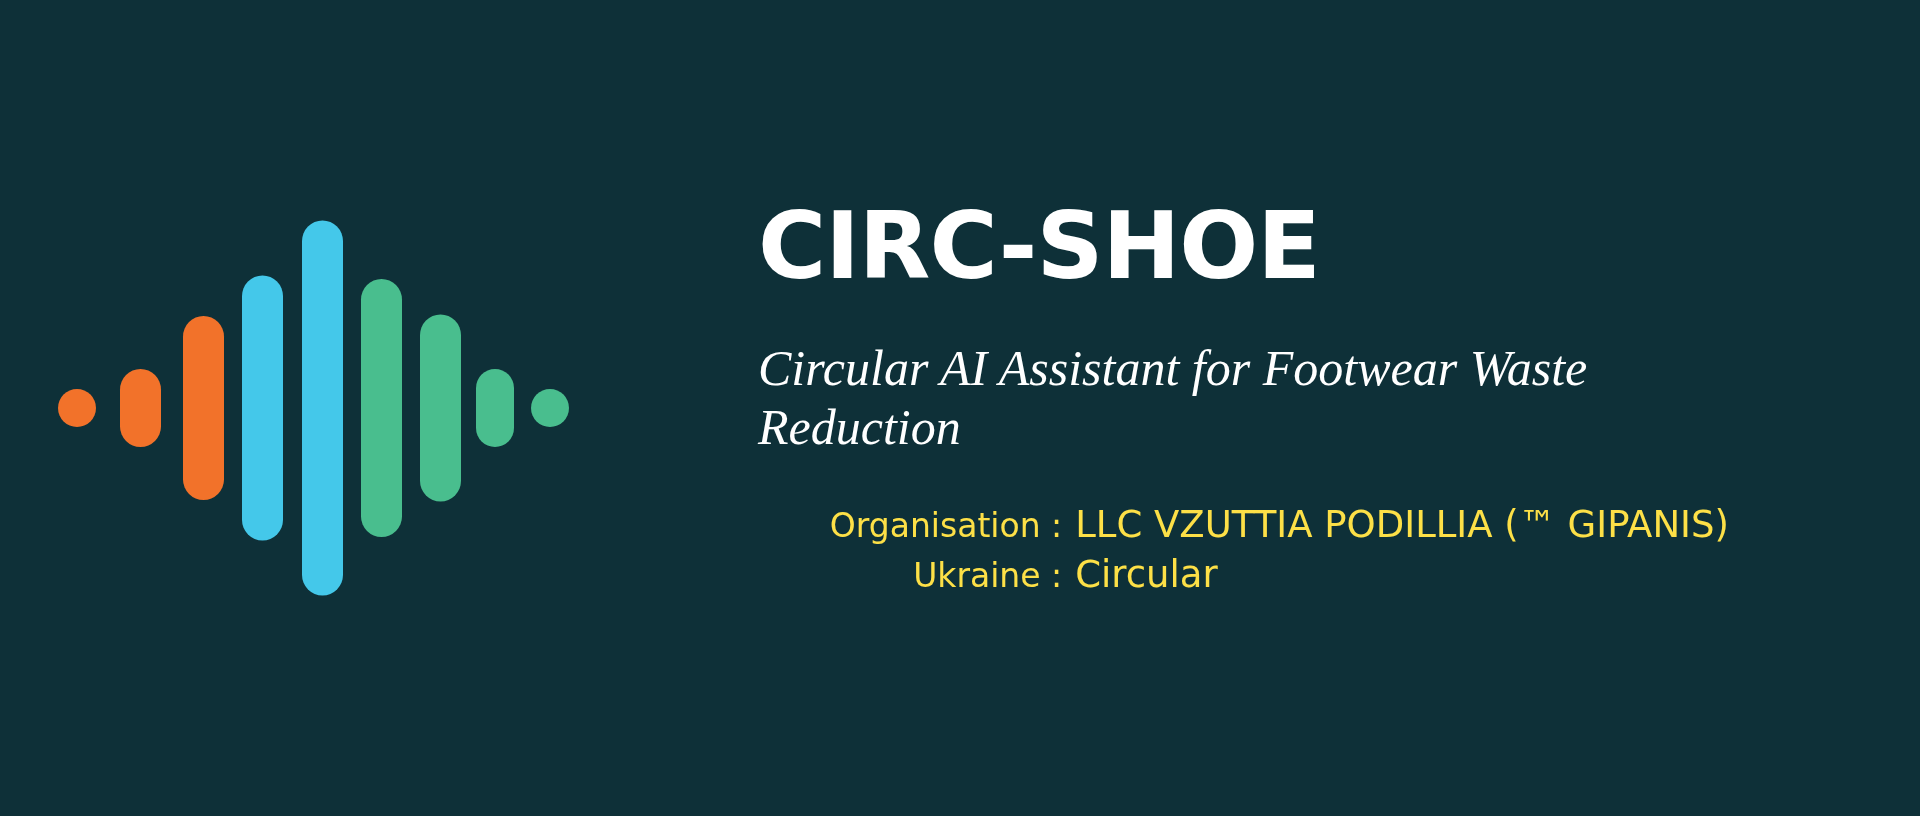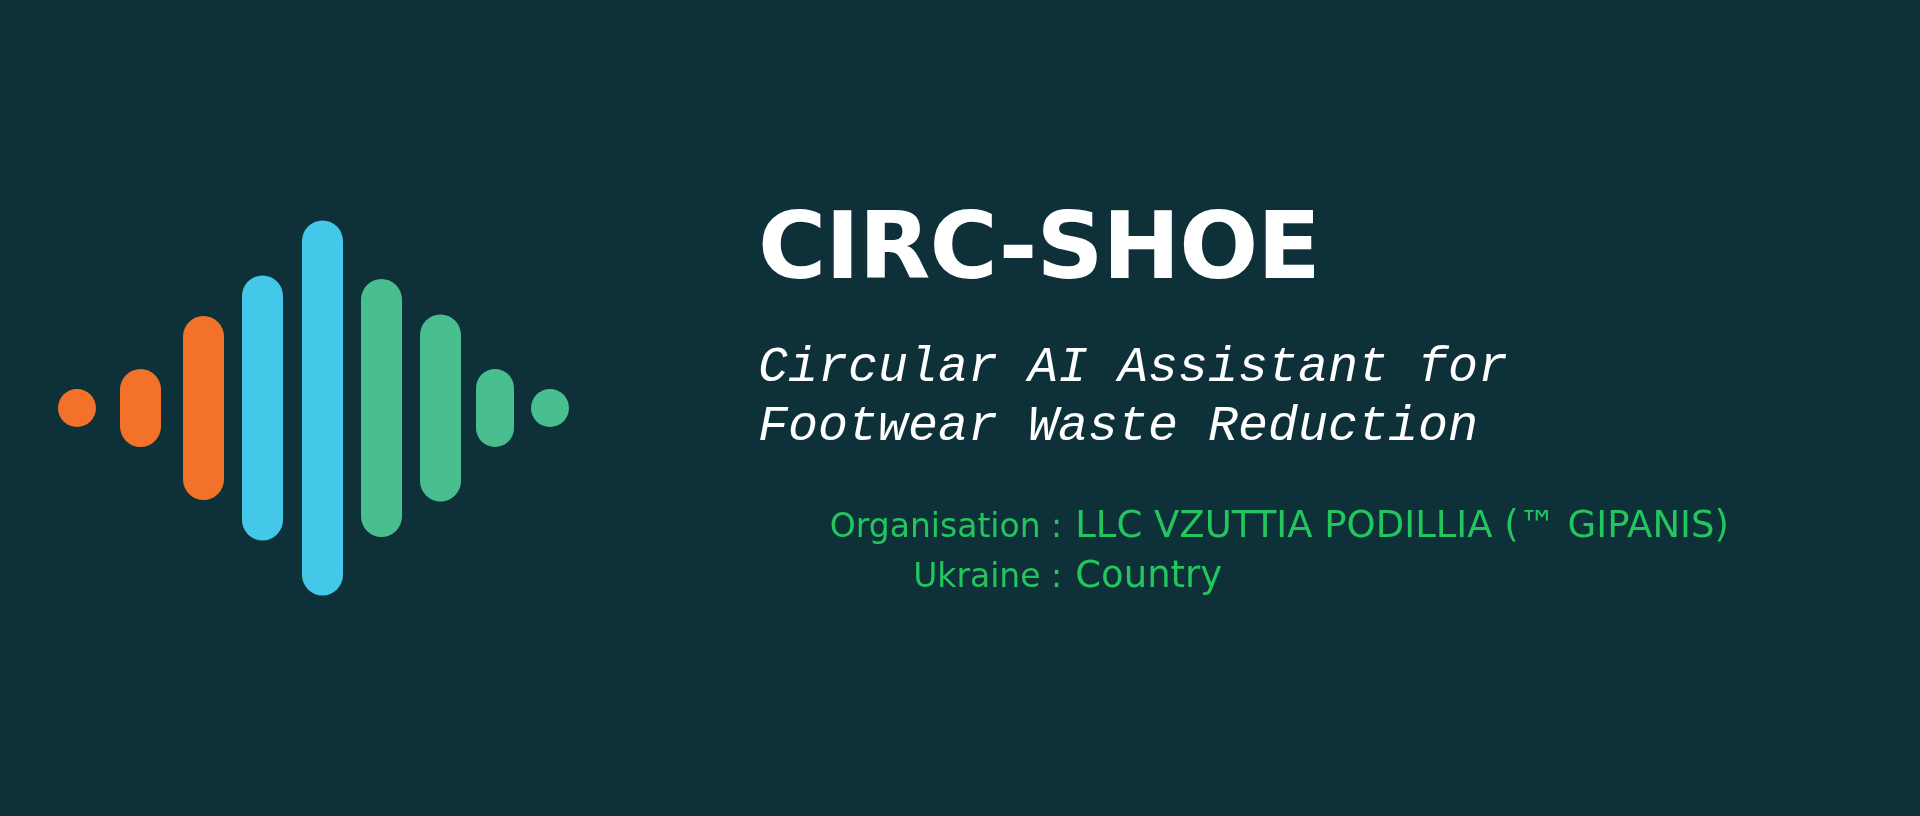--- a/index.html
+++ b/index.html
@@ -75,41 +75,41 @@
     font-size: 93px;
     line-height: 1.0;
     letter-spacing: -1px;
     color: #ffffff;
     margin: 0 0 46px 0;
     padding: 0;
     white-space: nowrap;
   }
 
   #project-subtitle {
-    font-family: Liberation Mono, monospace;
+    font-family: Liberation Serif, serif;
     font-style: italic;
     font-weight: 400;
     font-size: 50px;
     line-height: 1.17;
     color: #ffffff;
     margin: 0 0 44px 0;
     max-width: 920px;
   }
 
   #meta-table {
     border-collapse: collapse;
     margin: 0;
     padding: 0;
   }
   #meta-table td {
     padding: 0;
     vertical-align: baseline;
     font-family: "DejaVu Sans", "Liberation Sans", sans-serif;
     font-weight: 400;
-    color: #22c55e;
+    color: #fde047;
   }
   .meta-label {
     text-align: right;
     font-size: 33px;
     line-height: 1.26;
     white-space: nowrap;
     padding-right: 13px !important;
   }
   .meta-value {
     text-align: left;
@@ -144,19 +144,19 @@
     <div id="project-subtitle">Circular AI Assistant for Footwear Waste Reduction</div>
 
     <table id="meta-table">
       <tbody id="meta-body">
           <tr>
             <td class="meta-label">Organisation :</td>
             <td class="meta-value">LLC VZUTTIA PODILLIA (™ GIPANIS)</td>
           </tr>
           <tr>
             <td class="meta-label">Ukraine :</td>
-            <td class="meta-value">Country</td>
+            <td class="meta-value">Circular</td>
           </tr>
         </tbody>
     </table>
 
   </div>
 </div>
 
 </body></html>

